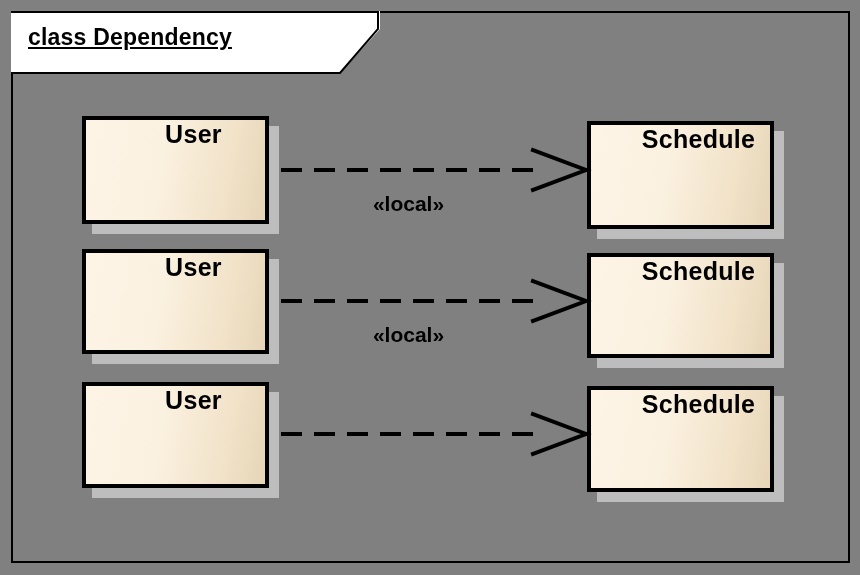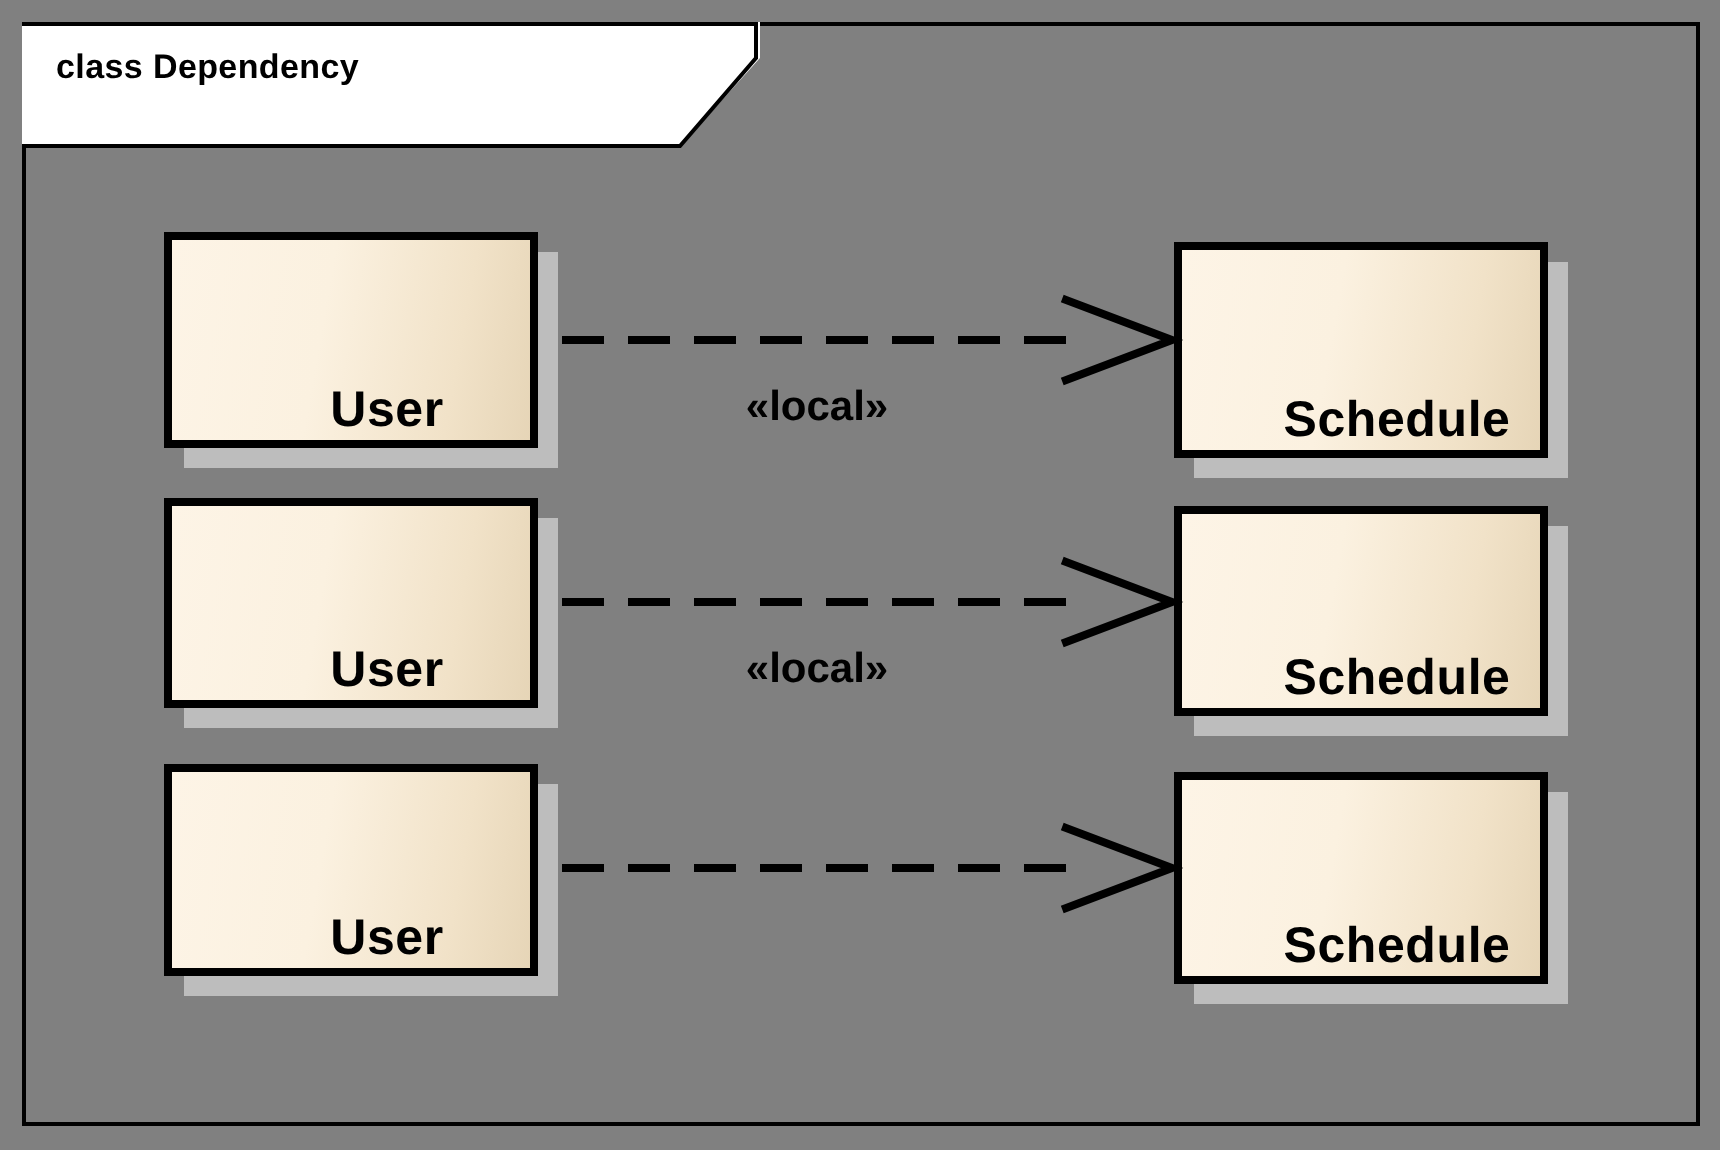--- a/index.html
+++ b/index.html
@@ -49,35 +49,36 @@
     left: 11px;
     top: 11px;
     width: 369px;
     height: 63px;
     pointer-events: none;
   }
   #title-text {
     position: absolute;
     left: 28px;
     top: 24px;
-    font-size: 17px;
+    font-size: 23px;
     font-weight: bold;
     color: #000000;
     letter-spacing: 0.2px;
     white-space: nowrap;
+    text-decoration: underline;
   }
 
   
   .class-box {
     position: absolute;
     box-sizing: border-box;
     border: 4px solid #000000;
     background: linear-gradient(100deg, #fdf4e6 0%, #fbf1e0 42%, #f1e2c8 78%, #e6d5b7 100%);
     display: flex;
-    align-items: flex-end;
+    align-items: flex-start;
     justify-content: center;
     padding-left: 36px;
   }
   .class-shadow {
     position: absolute;
     background: #bdbdbd;
   }
   .class-name {
     font-size: 25px;
     font-weight: bold;

